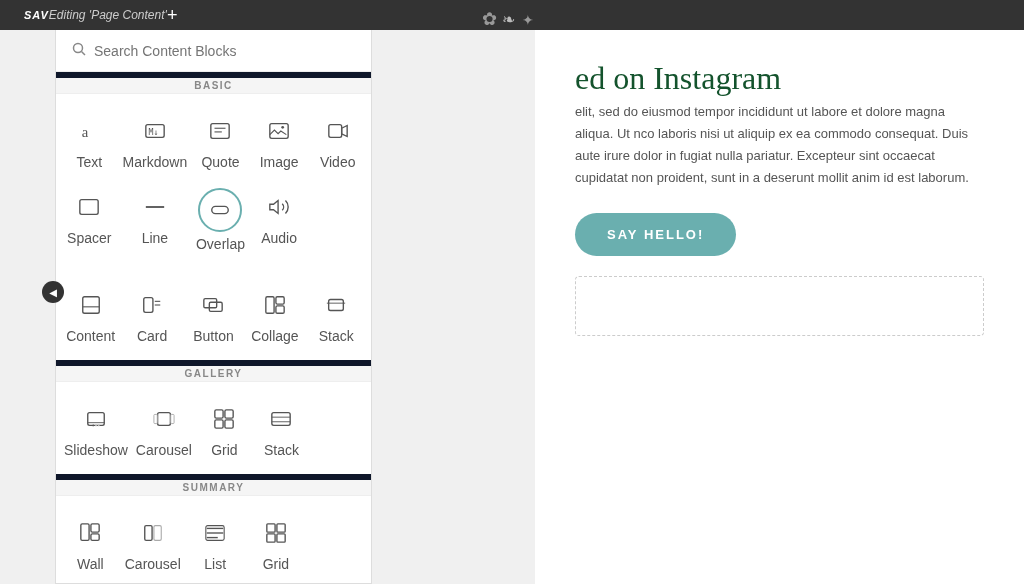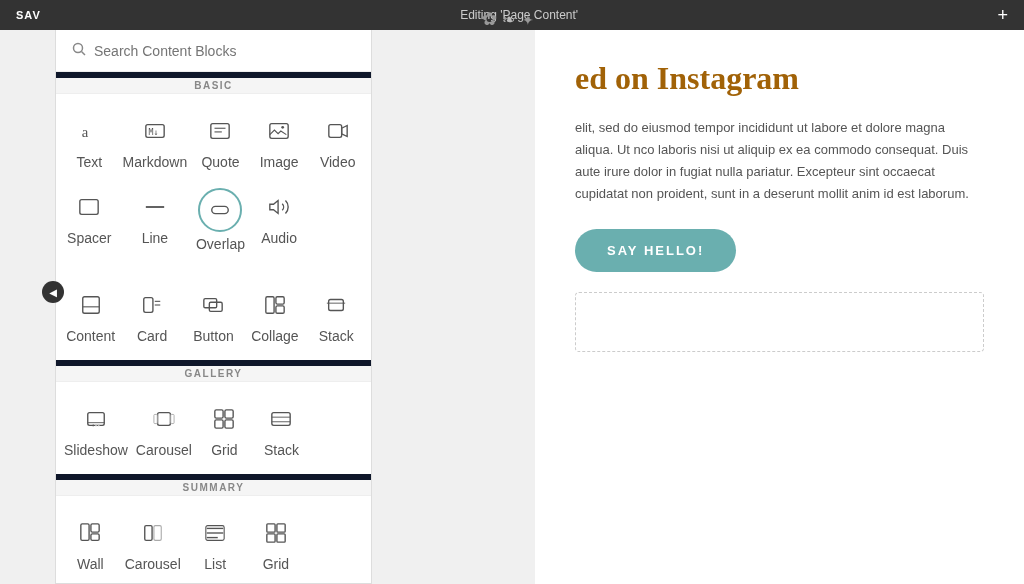--- a/index.html
+++ b/index.html
@@ -13,23 +13,23 @@
     }
 
     
     .top-bar {
       position: absolute;
       top: 0; left: 0; right: 0;
       height: 30px;
       background: #333;
       display: flex;
       align-items: center;
-      justify-content: space-between;
-      padding: 0 16px;
+      padding: 0 24px;
       z-index: 100;
+      font-style: italic;
     }
     .top-bar-save {
       color: #fff;
       font-size: 11px;
       font-weight: 600;
       letter-spacing: 1px;
     }
     .top-bar-editing {
       color: #ccc;
       font-size: 12px;
@@ -183,23 +183,23 @@
       background: #fff;
       margin: 0 auto;
       max-width: 700px;
       margin-left: 480px;
       padding: 30px 40px;
       min-height: 100%;
     }
 
     .content-heading {
       font-size: 32px;
-      font-weight: 700;
-      color: #a16207;
-      margin-bottom: 20px;
+      font-weight: 400;
+      color: #14532d;
+      margin-bottom: 4px;
       font-family: Georgia, serif;
     }
 
     .content-text {
       font-size: 13px;
       color: #555;
       line-height: 1.7;
       margin-bottom: 24px;
     }
 

